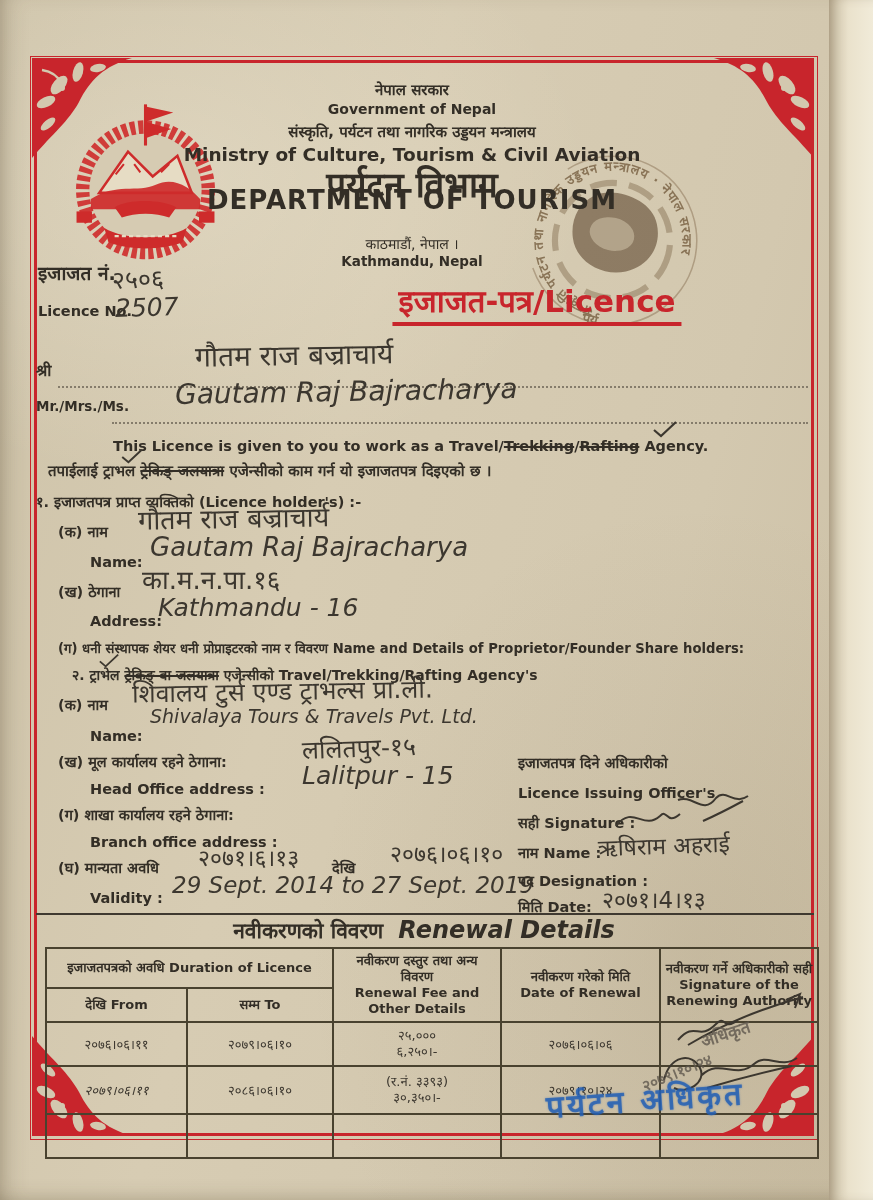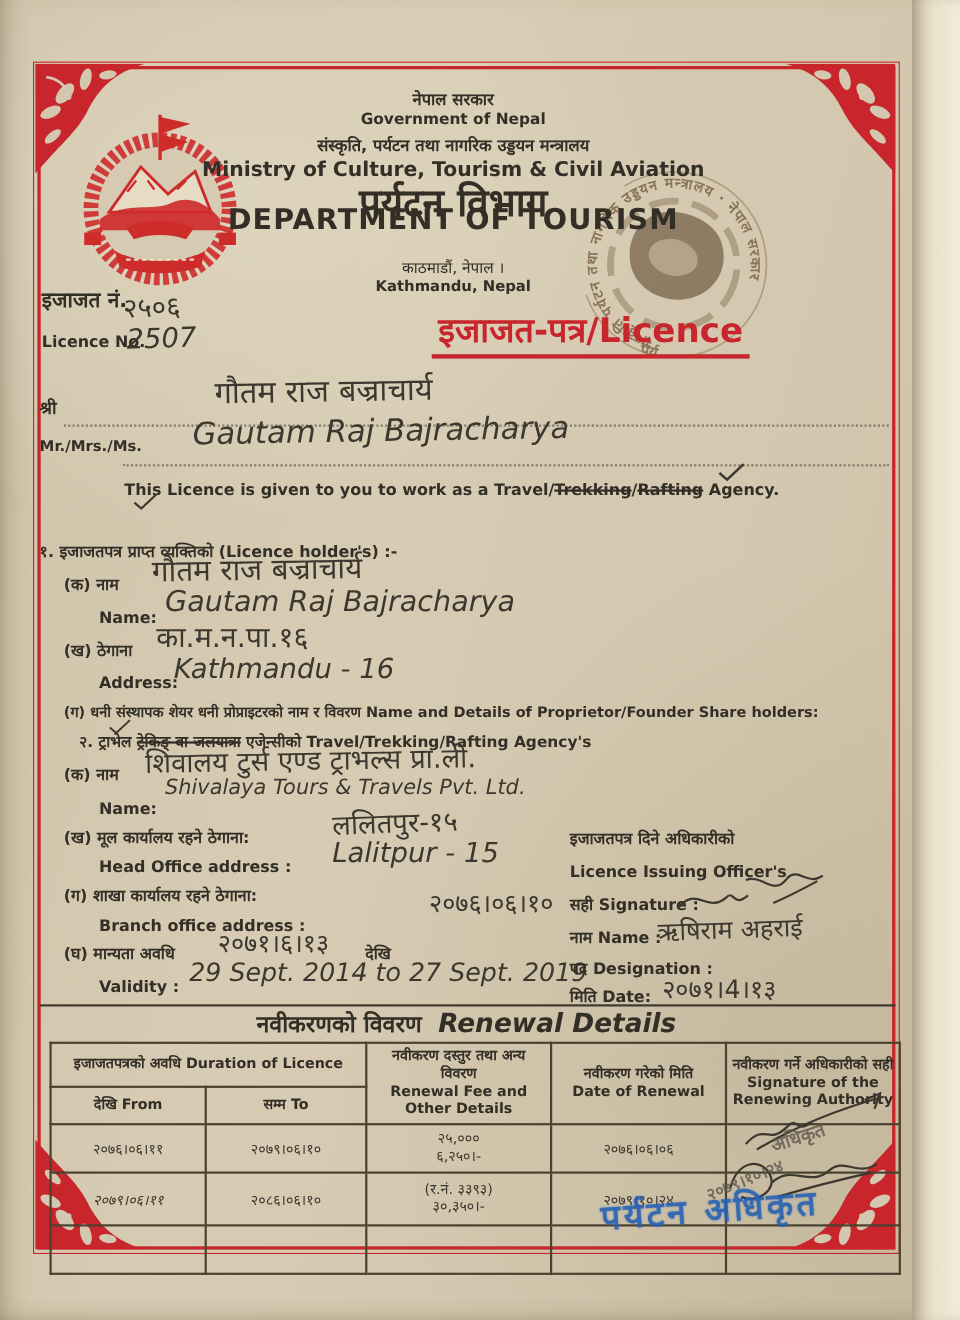--- a/index.html
+++ b/index.html
@@ -143,20 +143,21 @@
   <span class="t hwd" style="left:195px;top:340px;font-size:28px;transform:rotate(-1deg);">गौतम राज बज्राचार्य</span>
   <div class="dots" style="left:58px;top:386px;width:750px;"></div>
   <span class="t b" style="left:36px;top:399px;font-size:13.5px;">Mr./Mrs./Ms.</span>
   <span class="t hw" style="left:175px;top:376px;font-size:28px;transform:rotate(-1deg);">Gautam Raj Bajracharya</span>
   <div class="dots" style="left:112px;top:422px;width:696px;"></div>
 
   <span class="t b" style="left:113px;top:438px;font-size:14.5px;"><span>This Licence is given to you to work as a Travel/</span><span class="strike">Trekking</span><span>/</span><span class="strike">Rafting</span><span> Agency.</span></span>
   <svg class="t" style="left:652px;top:420px;width:26px;height:18px;" viewBox="0 0 26 18">
       <path d="M2,10 L9,16 L24,2" stroke="#3c372f" stroke-width="2.2" fill="none"></path>
     </svg>
+  <span class="t b" style="left:48px;top:463px;font-size:15px;"><span>तपाईलाई ट्राभल </span><span class="strike">ट्रेकिङ् जलयात्रा</span><span> एजेन्सीको काम गर्न यो इजाजतपत्र दिइएको छ ।</span></span>
   <svg class="t" style="left:120px;top:448px;width:24px;height:16px;" viewBox="0 0 26 18">
       <path d="M2,10 L9,16 L24,2" stroke="#3c372f" stroke-width="2.2" fill="none"></path>
     </svg>
 
   <span class="t b" style="left:36px;top:494px;font-size:14.5px;">१. इजाजतपत्र प्राप्त व्यक्तिको (Licence holder's) :-</span>
   <span class="t b" style="left:58px;top:524px;font-size:14.5px;">(क) नाम</span>
   <span class="t hwd" style="left:138px;top:503px;font-size:27px;transform:rotate(-1deg);">गौतम राज बज्राचार्य</span>
   <span class="t b" style="left:90px;top:554px;font-size:14.5px;">Name:</span>
   <span class="t hw" style="left:150px;top:533px;font-size:26px;">Gautam Raj Bajracharya</span>
   <span class="t b" style="left:58px;top:584px;font-size:14.5px;">(ख) ठेगाना</span>
@@ -175,21 +176,21 @@
   <span class="t hw" style="left:150px;top:706px;font-size:19px;">Shivalaya Tours &amp; Travels Pvt. Ltd.</span>
   <span class="t b" style="left:58px;top:754px;font-size:14.5px;">(ख) मूल कार्यालय रहने ठेगाना:</span>
   <span class="t hwd" style="left:302px;top:735px;font-size:25px;transform:rotate(-2deg);">ललितपुर-१५</span>
   <span class="t b" style="left:90px;top:781px;font-size:14.5px;">Head Office address :</span>
   <span class="t hw" style="left:302px;top:762px;font-size:25px;">Lalitpur - 15</span>
   <span class="t b" style="left:58px;top:807px;font-size:14.5px;">(ग) शाखा कार्यालय रहने ठेगाना:</span>
   <span class="t b" style="left:90px;top:834px;font-size:14.5px;">Branch office address :</span>
   <span class="t b" style="left:58px;top:860px;font-size:14.5px;">(घ) मान्यता अवधि</span>
   <span class="t hwd" style="left:198px;top:845px;font-size:23px;">२०७१।६।१३</span>
   <span class="t b" style="left:332px;top:860px;font-size:14.5px;">देखि</span>
-  <span class="t hwd" style="left:390px;top:809px;font-size:23px;font-family:Liberation Serif, serif;">२०७६।०६।१०</span>
+  <span class="t hwd" style="left:390px;top:842px;font-size:23px;font-family:Liberation Serif, serif;">२०७६।०६।१०</span>
   <span class="t b" style="left:90px;top:890px;font-size:14.5px;">Validity :</span>
   <span class="t hw" style="left:172px;top:872px;font-size:23px;">29 Sept. 2014 to 27 Sept. 2019</span>
 
   <span class="t b" style="left:518px;top:755px;font-size:14.5px;">इजाजतपत्र दिने अधिकारीको</span>
   <span class="t b" style="left:518px;top:785px;font-size:14.5px;">Licence Issuing Officer's</span>
   <span class="t b" style="left:518px;top:815px;font-size:14.5px;">सही Signature :</span>
   <svg class="t" style="left:608px;top:786px;width:150px;height:60px;" viewBox="0 0 150 60">
     <path d="M8,40 C25,18 35,45 52,30 C60,22 58,40 72,28 M70,14 C85,8 95,30 108,12 C118,2 126,20 140,10 M95,35 q18,-8 40,-20" stroke="#3c372f" stroke-width="2" fill="none"></path>
   </svg>
   <span class="t b" style="left:518px;top:845px;font-size:14.5px;">नाम Name :</span>

